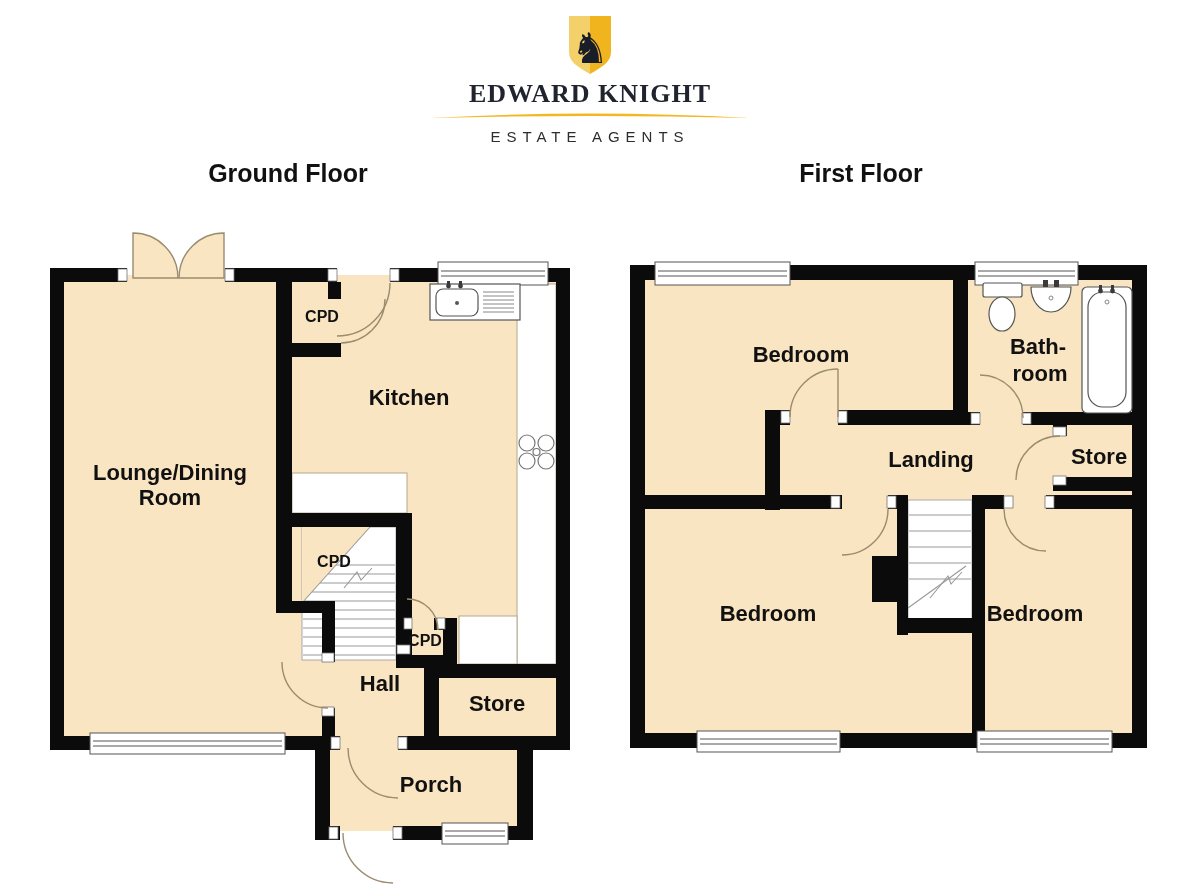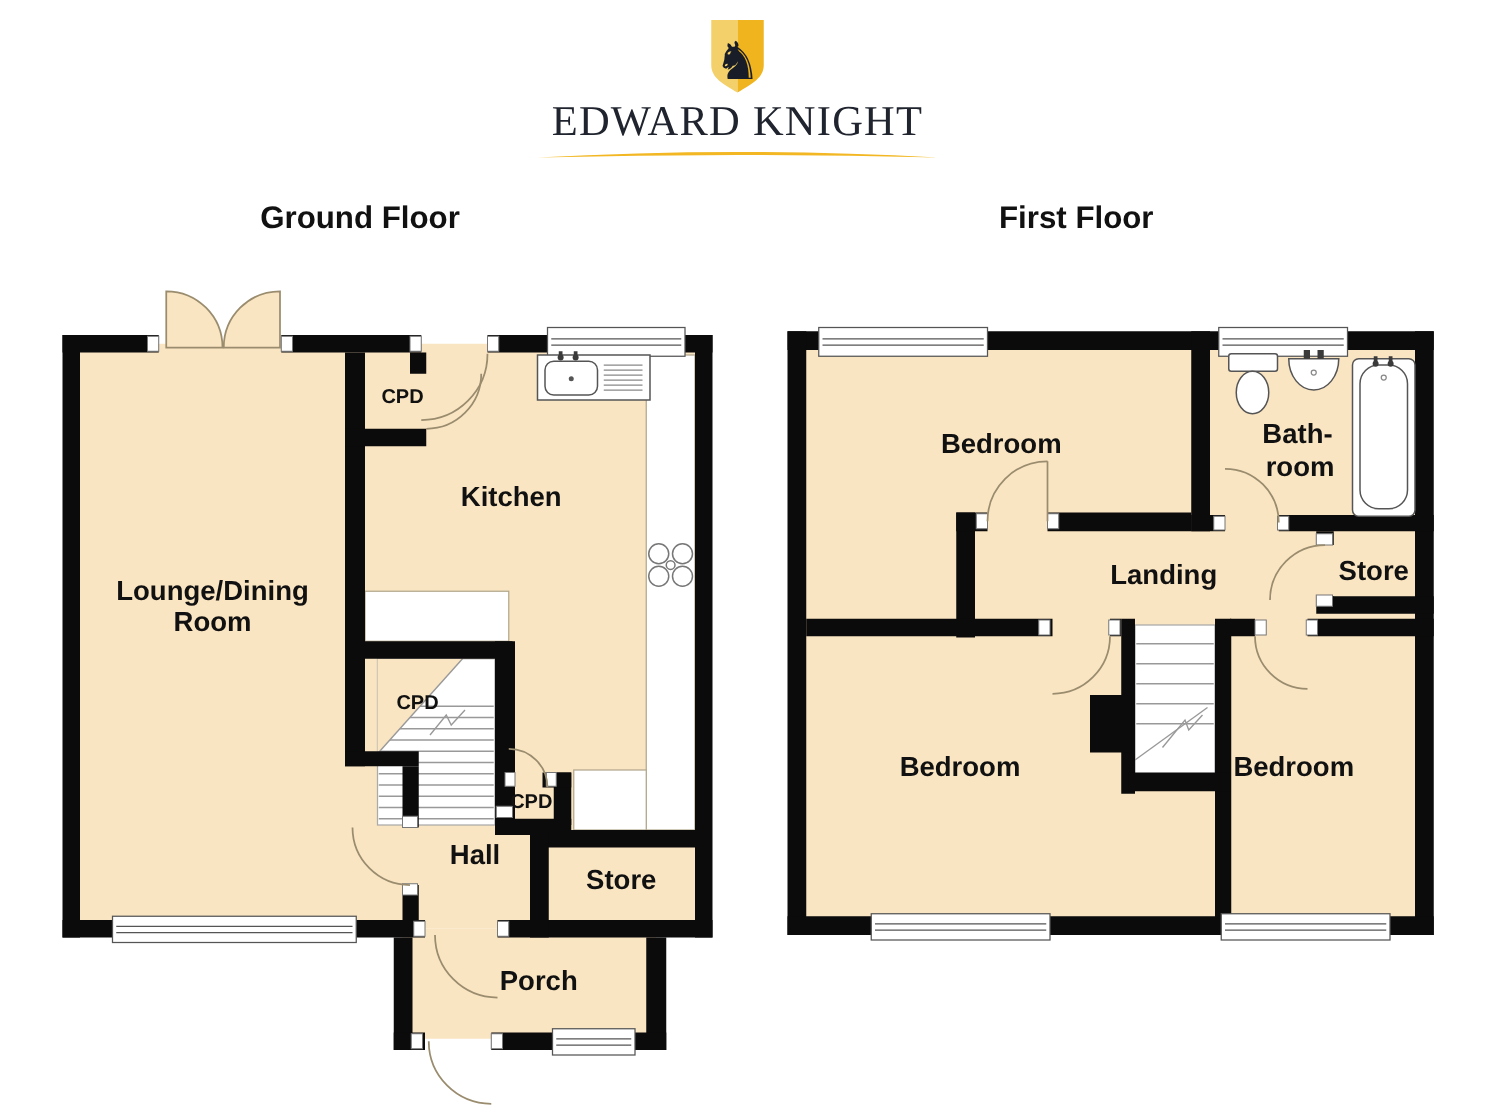--- a/index.html
+++ b/index.html
@@ -1,20 +1,20 @@
 <!DOCTYPE html>
 <html><head>
 <meta charset="utf-8">
 <style>
   html,body{margin:0;padding:0;background:#ffffff;}
   .canvas{position:relative;width:1200px;height:891px;background:#fff;overflow:hidden;
           font-family:"Liberation Sans",sans-serif;}
   .brand{position:absolute;left:290px;top:14px;width:600px;text-align:center;}
   .brand-shield{display:block;margin:0 auto;}
-  .brand-name{font-family:"Liberation Serif",serif;font-weight:normal;font-size:34px;
+  .brand-name{font-family:"Liberation Serif",serif;font-weight:bold;font-size:26px;
               letter-spacing:1px;color:#20242e;line-height:1.05;margin-top:4px;white-space:nowrap;}
   .brand-tagline{font-size:15px;letter-spacing:6px;color:#2d2d2d;margin-top:3px;white-space:nowrap;}
   svg.plan{position:absolute;left:0;top:0;}
   .floor-title{font:bold 25px "Liberation Sans",sans-serif;fill:#111;text-anchor:middle;}
   .room{font:bold 22px "Liberation Sans",sans-serif;fill:#111;text-anchor:middle;}
   .room-sm{font:bold 16px "Liberation Sans",sans-serif;fill:#111;text-anchor:middle;}
   .wall{fill:#0b0b0b;stroke:none;}
   .floor{fill:#fae5c2;stroke:none;}
   .whitearea{fill:#ffffff;stroke:#b3a88e;stroke-width:1;}
   .jamb{fill:#ffffff;stroke:#777;stroke-width:0.8;}
@@ -36,20 +36,21 @@
   <div class="brand">
     <svg class="brand-shield" width="46" height="62" viewBox="0 0 46 62">
       <path d="M2,2 H23 V60 C11,53 2,48 2,38 Z" fill="#f3d06a"></path>
       <path d="M23,2 H44 V38 C44,48 35,53 23,60 Z" fill="#efb41e"></path>
       <text x="23" y="49" font-size="42" text-anchor="middle" font-family="DejaVu Sans, sans-serif" fill="#191d27">♞</text>
     </svg>
     <div class="brand-name">EDWARD KNIGHT</div>
     <svg width="330" height="12" viewBox="0 0 330 12">
       <path d="M5,9 Q165,0 325,9 Q165,5 5,9 Z" fill="#f2b722"></path>
     </svg>
+    <div class="brand-tagline">ESTATE AGENTS</div>
   </div>
 
   <svg class="plan" width="1200" height="891" viewBox="0 0 1200 891">
 
     <g>
       <text class="floor-title" x="288" y="182">Ground Floor</text>
 
       <g>
         <rect class="floor" x="57" y="275" width="506" height="468"></rect>
         <rect class="floor" x="322" y="743" width="203" height="88"></rect>

